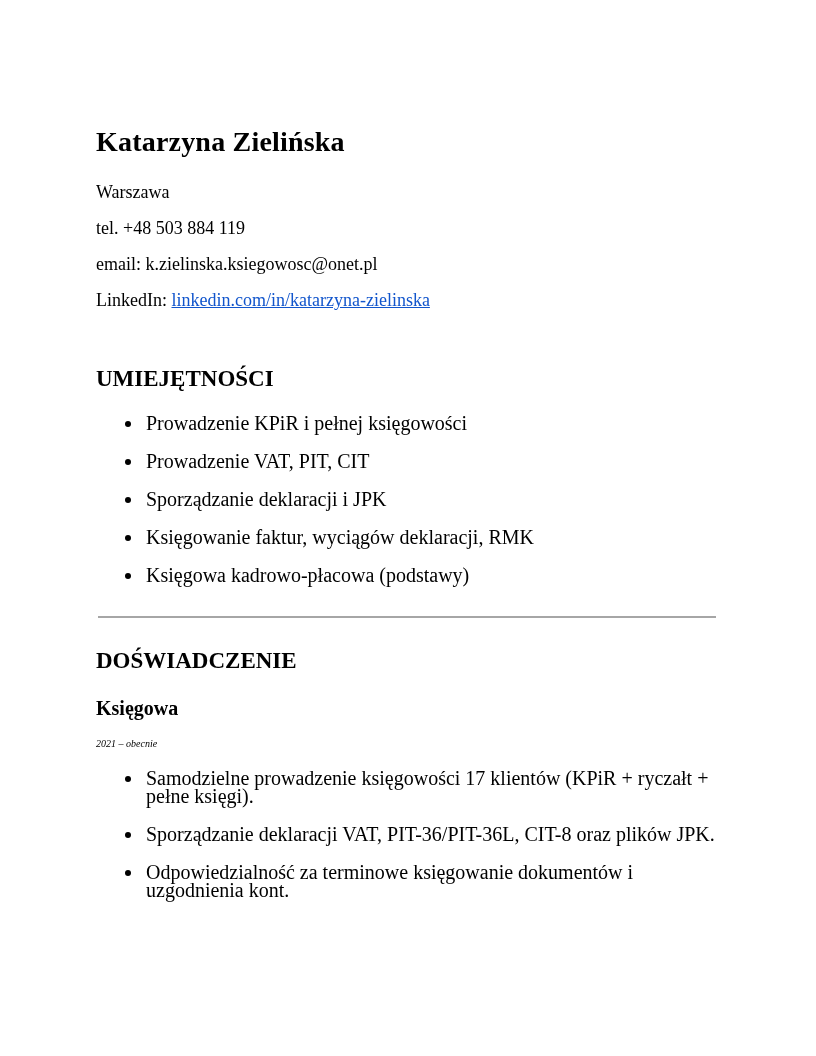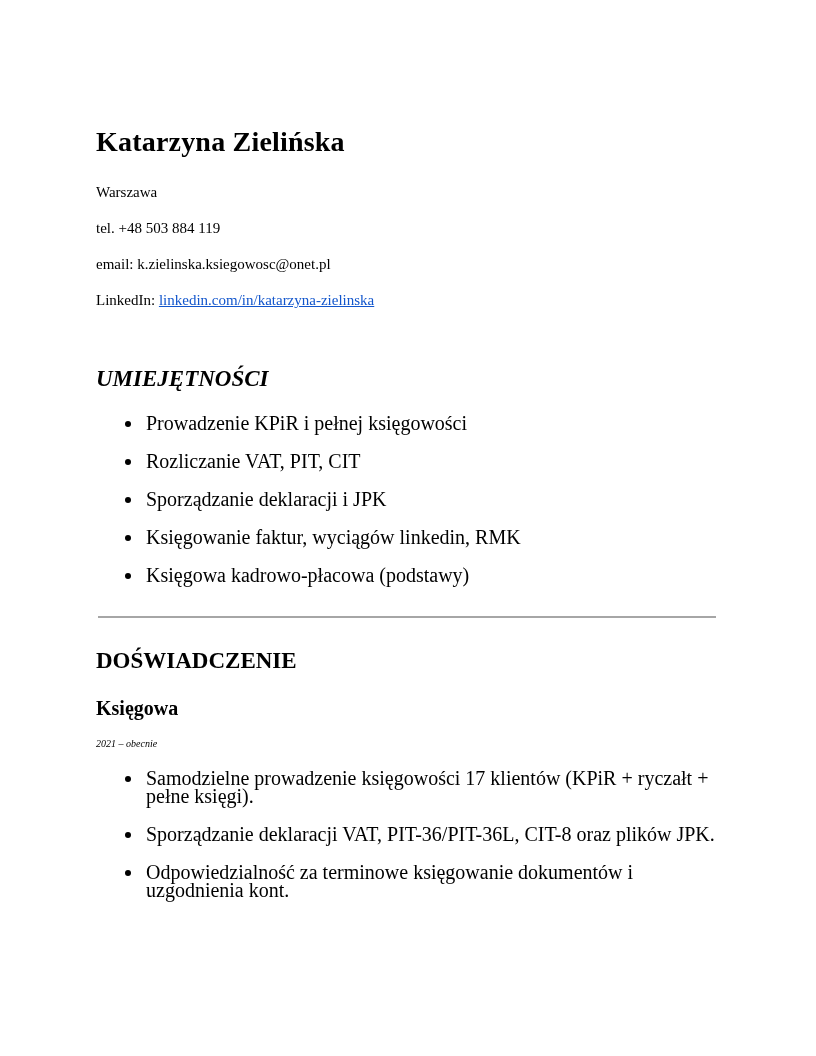--- a/index.html
+++ b/index.html
@@ -21,39 +21,39 @@
     padding: 125px 96px 0 96px;
   }
   .doc-title {
     font-size: 28px;
     line-height: 34px;
     font-weight: bold;
     margin: 0;
     letter-spacing: 0.2px;
   }
   .contact p {
-    font-size: 15px;
+    font-size: 18px;
     line-height: 18px;
     margin: 18px 0 0 0;
   }
   .contact p:first-child {
     margin-top: 24px;
   }
   a.link {
     color: #1155cc;
     text-decoration: underline;
     text-align: right;
   }
   h2.section-heading {
     font-size: 23px;
     line-height: 28px;
     font-weight: bold;
     margin: 0;
   }
-  .skills h2.section-heading { margin-top: 56px; font-style: italic; }
+  .skills h2.section-heading { margin-top: 56px; }
   ul.bullet-list {
     list-style: disc outside;
     margin: 21px 0 0 0;
     padding: 0 0 0 48px;
   }
   ul.bullet-list li {
     font-size: 20px;
     line-height: 18px;
     margin-bottom: 20px;
     padding-left: 2px;
@@ -96,23 +96,23 @@
     <p>Warszawa</p>
     <p>tel. +48 503 884 119</p>
     <p>email: k.zielinska.ksiegowosc@onet.pl</p>
     <p><span>LinkedIn: </span><a class="link">linkedin.com/in/katarzyna-zielinska</a></p>
   </div>
 
   <div class="skills">
     <h2 class="section-heading">UMIEJĘTNOŚCI</h2>
     <ul class="bullet-list">
       <li>Prowadzenie KPiR i pełnej księgowości</li>
-      <li>Rozliczanie VAT, PIT, CIT</li>
+      <li>Prowadzenie VAT, PIT, CIT</li>
       <li>Sporządzanie deklaracji i JPK</li>
-      <li>Księgowanie faktur, wyciągów linkedin, RMK</li>
+      <li>Księgowanie faktur, wyciągów deklaracji, RMK</li>
       <li>Księgowa kadrowo-płacowa (podstawy)</li>
     </ul>
   </div>
 
   <hr class="divider">
 
   <div class="experience">
     <h2 class="section-heading">DOŚWIADCZENIE</h2>
     <h3 class="job-title">Księgowa</h3>
     <p class="period">2021 – obecnie</p>

